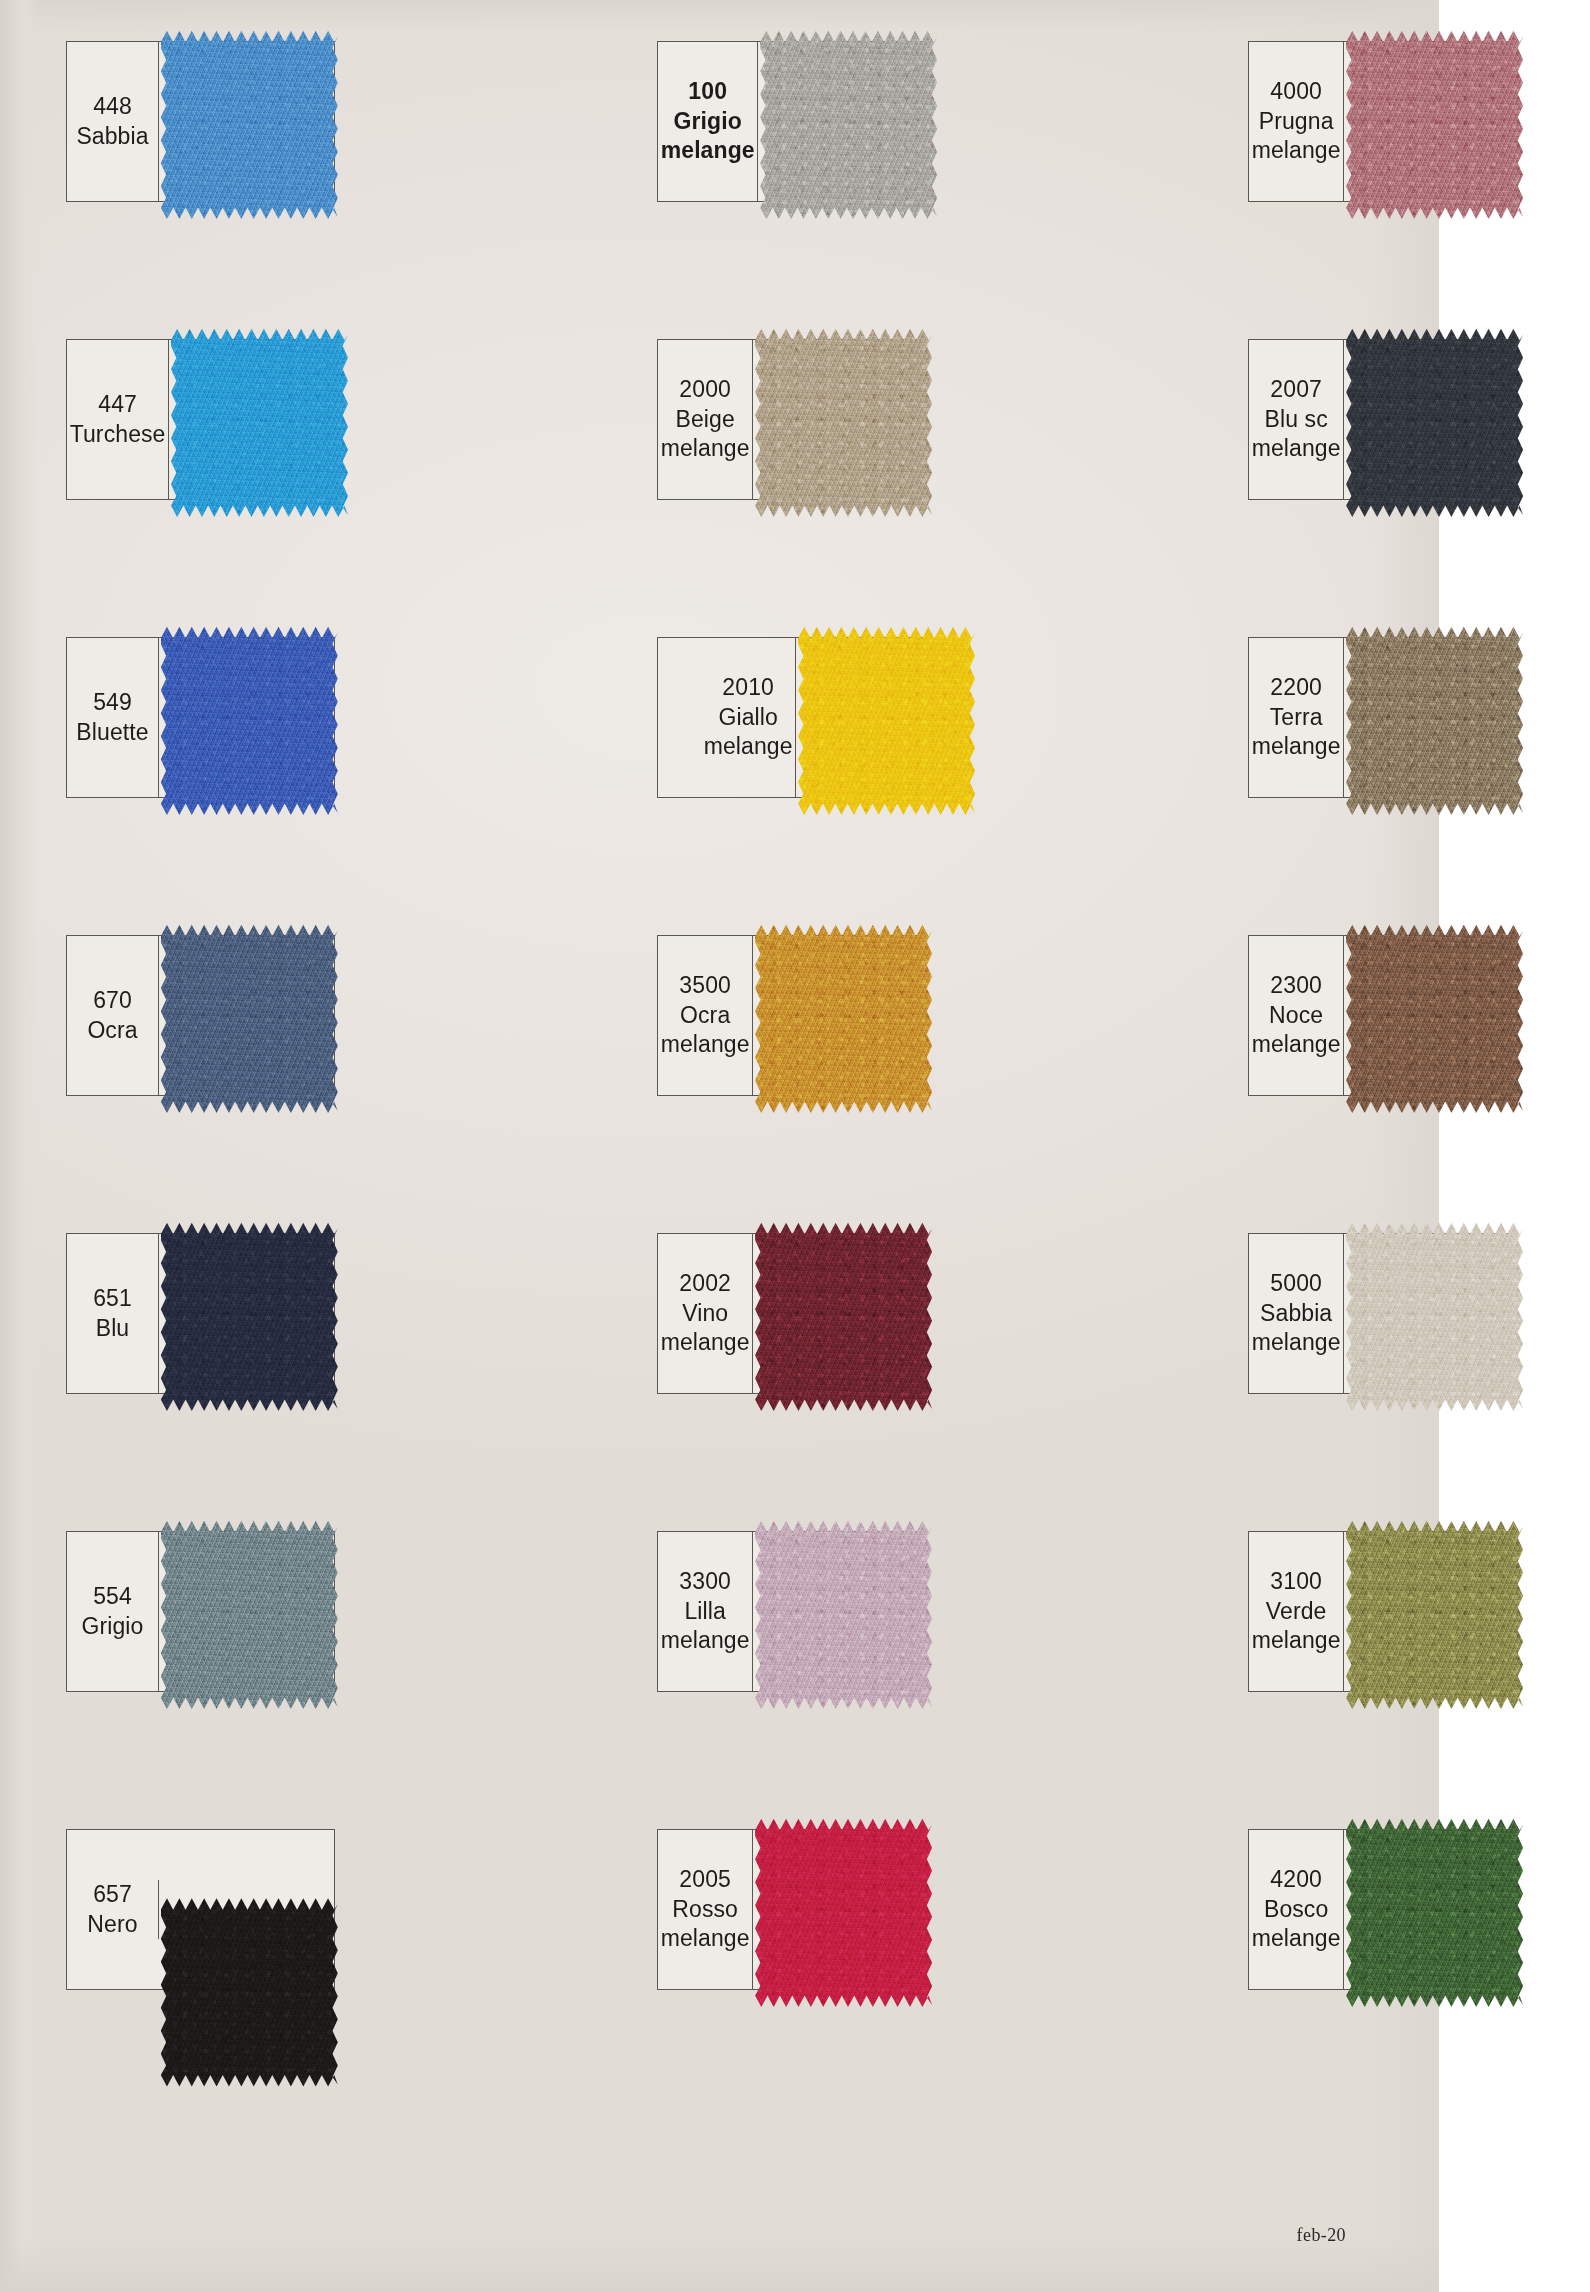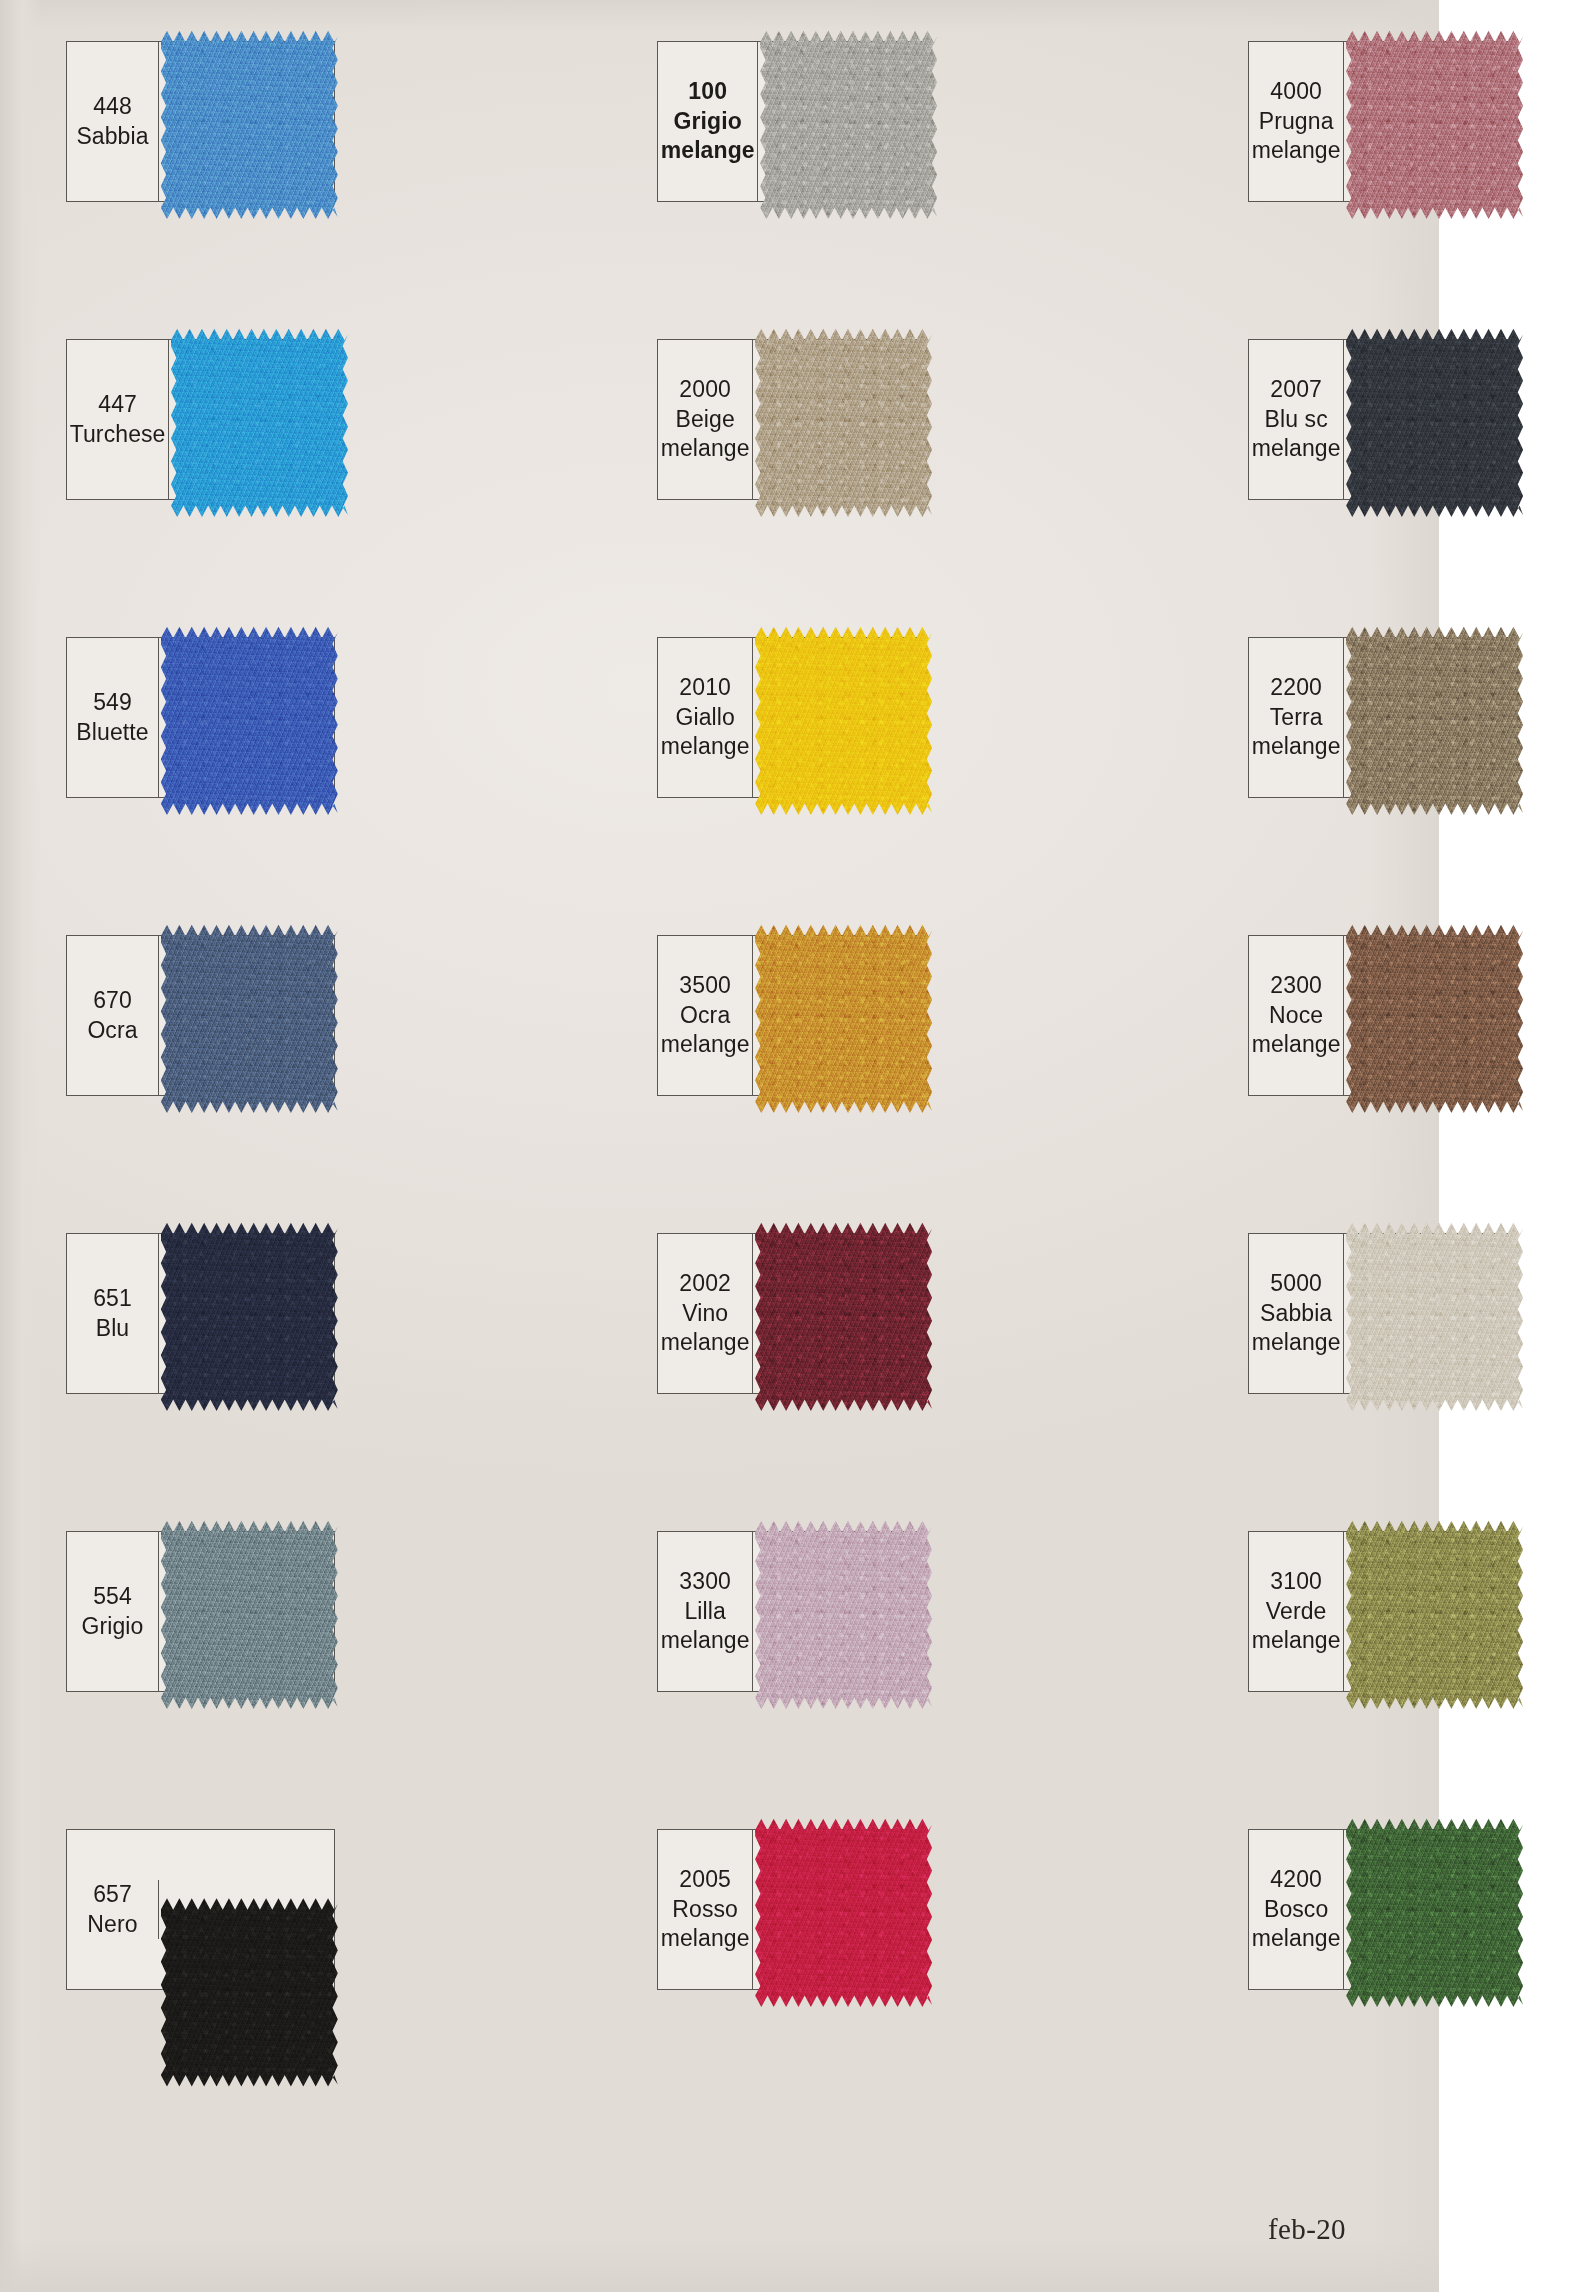--- a/index.html
+++ b/index.html
@@ -149,21 +149,21 @@
   .swatch.melange::after {
     opacity: 1;
     mix-blend-mode: overlay;
   }
 
   
   #footer-date {
     position: absolute;
     right: 93px;
     bottom: 47px;
-    font-size: 29px;
+    font-size: 18px;
     color: #2a2724;
     font-family: "Liberation Serif", serif;
     letter-spacing: 0.4px;
   }
 </style>
 </head>
 <body>
 
 <div id="sheet">
 
@@ -233,21 +233,21 @@
       </div>
       <div class="card" style="grid-column: 1;">
         <div class="card-label">
           <div>549</div>
           <div>Bluette</div>
         </div>
         <div class="card-swatch-cell">
           <div class="swatch" style="background-color: rgb(59, 91, 181);"></div>
         </div>
       </div>
-      <div class="card" style="grid-column: 3;">
+      <div class="card" style="grid-column: 3; padding-left: 43px;">
         <div class="card-label">
           <div>2010</div>
           <div>Giallo</div>
           <div>melange</div>
         </div>
         <div class="card-swatch-cell">
           <div class="swatch melange" style="background-color: rgb(236, 197, 19);"></div>
         </div>
       </div>
       <div class="card" style="grid-column: 5;">

